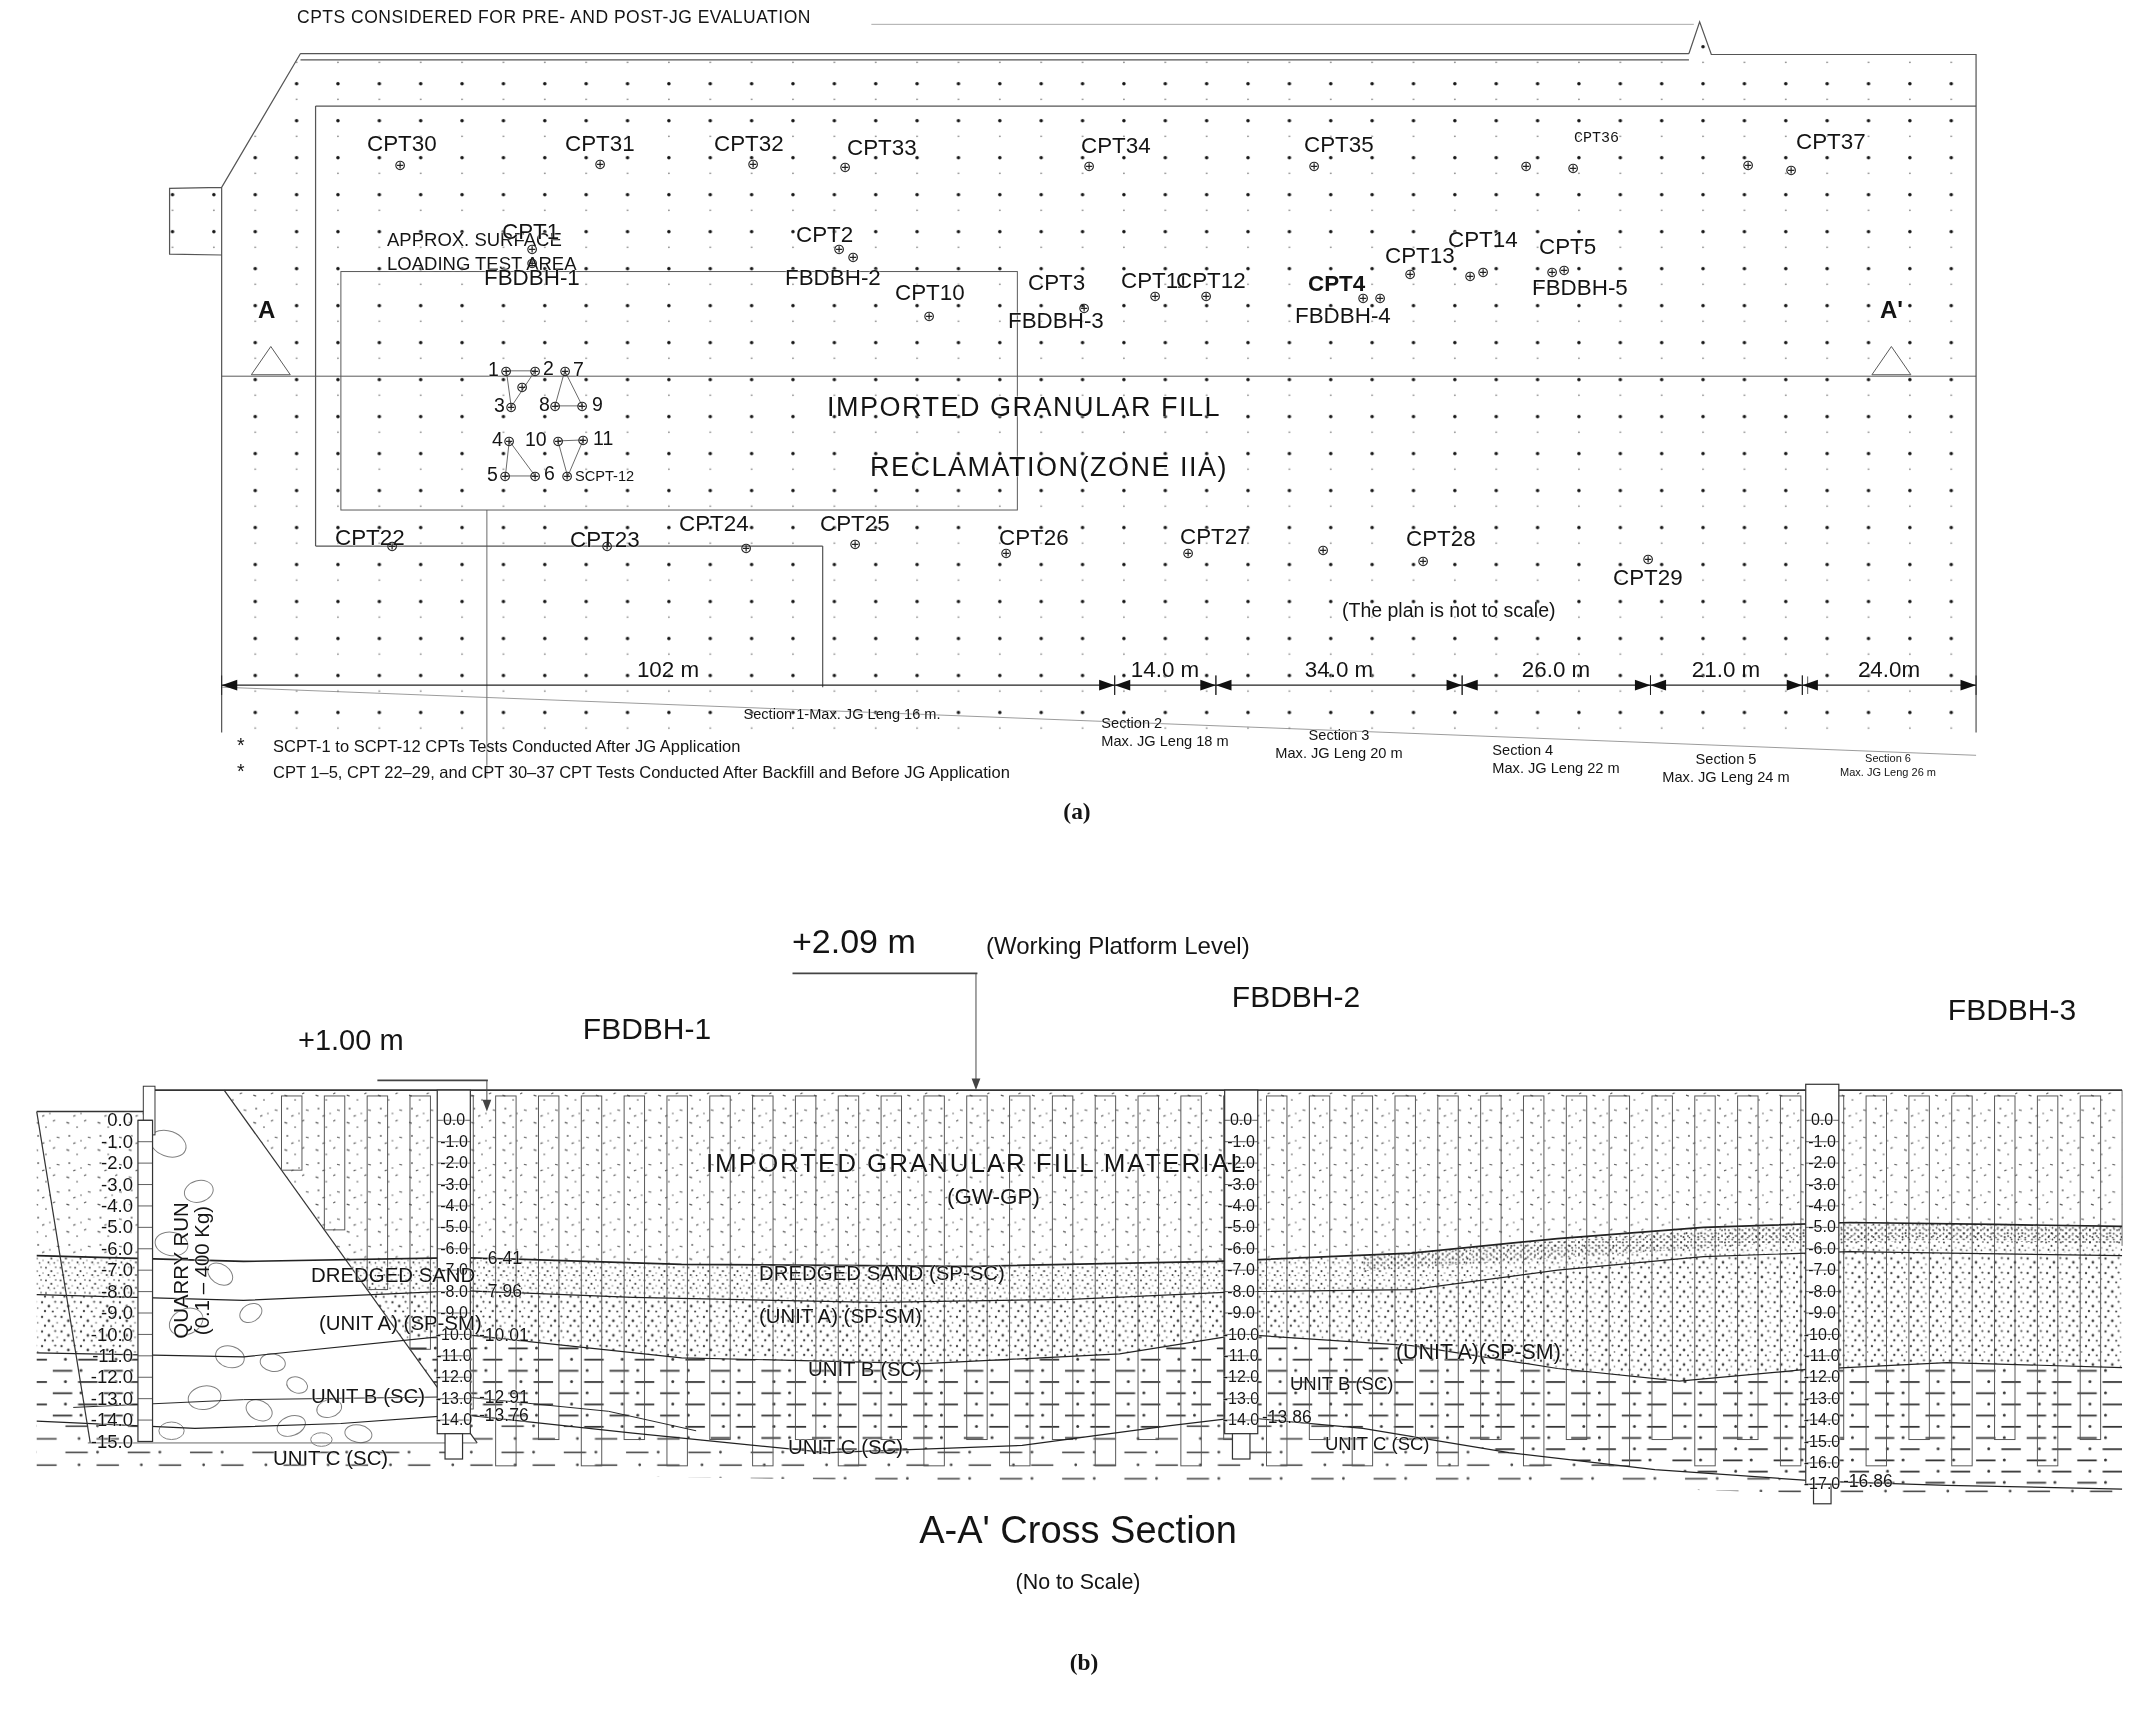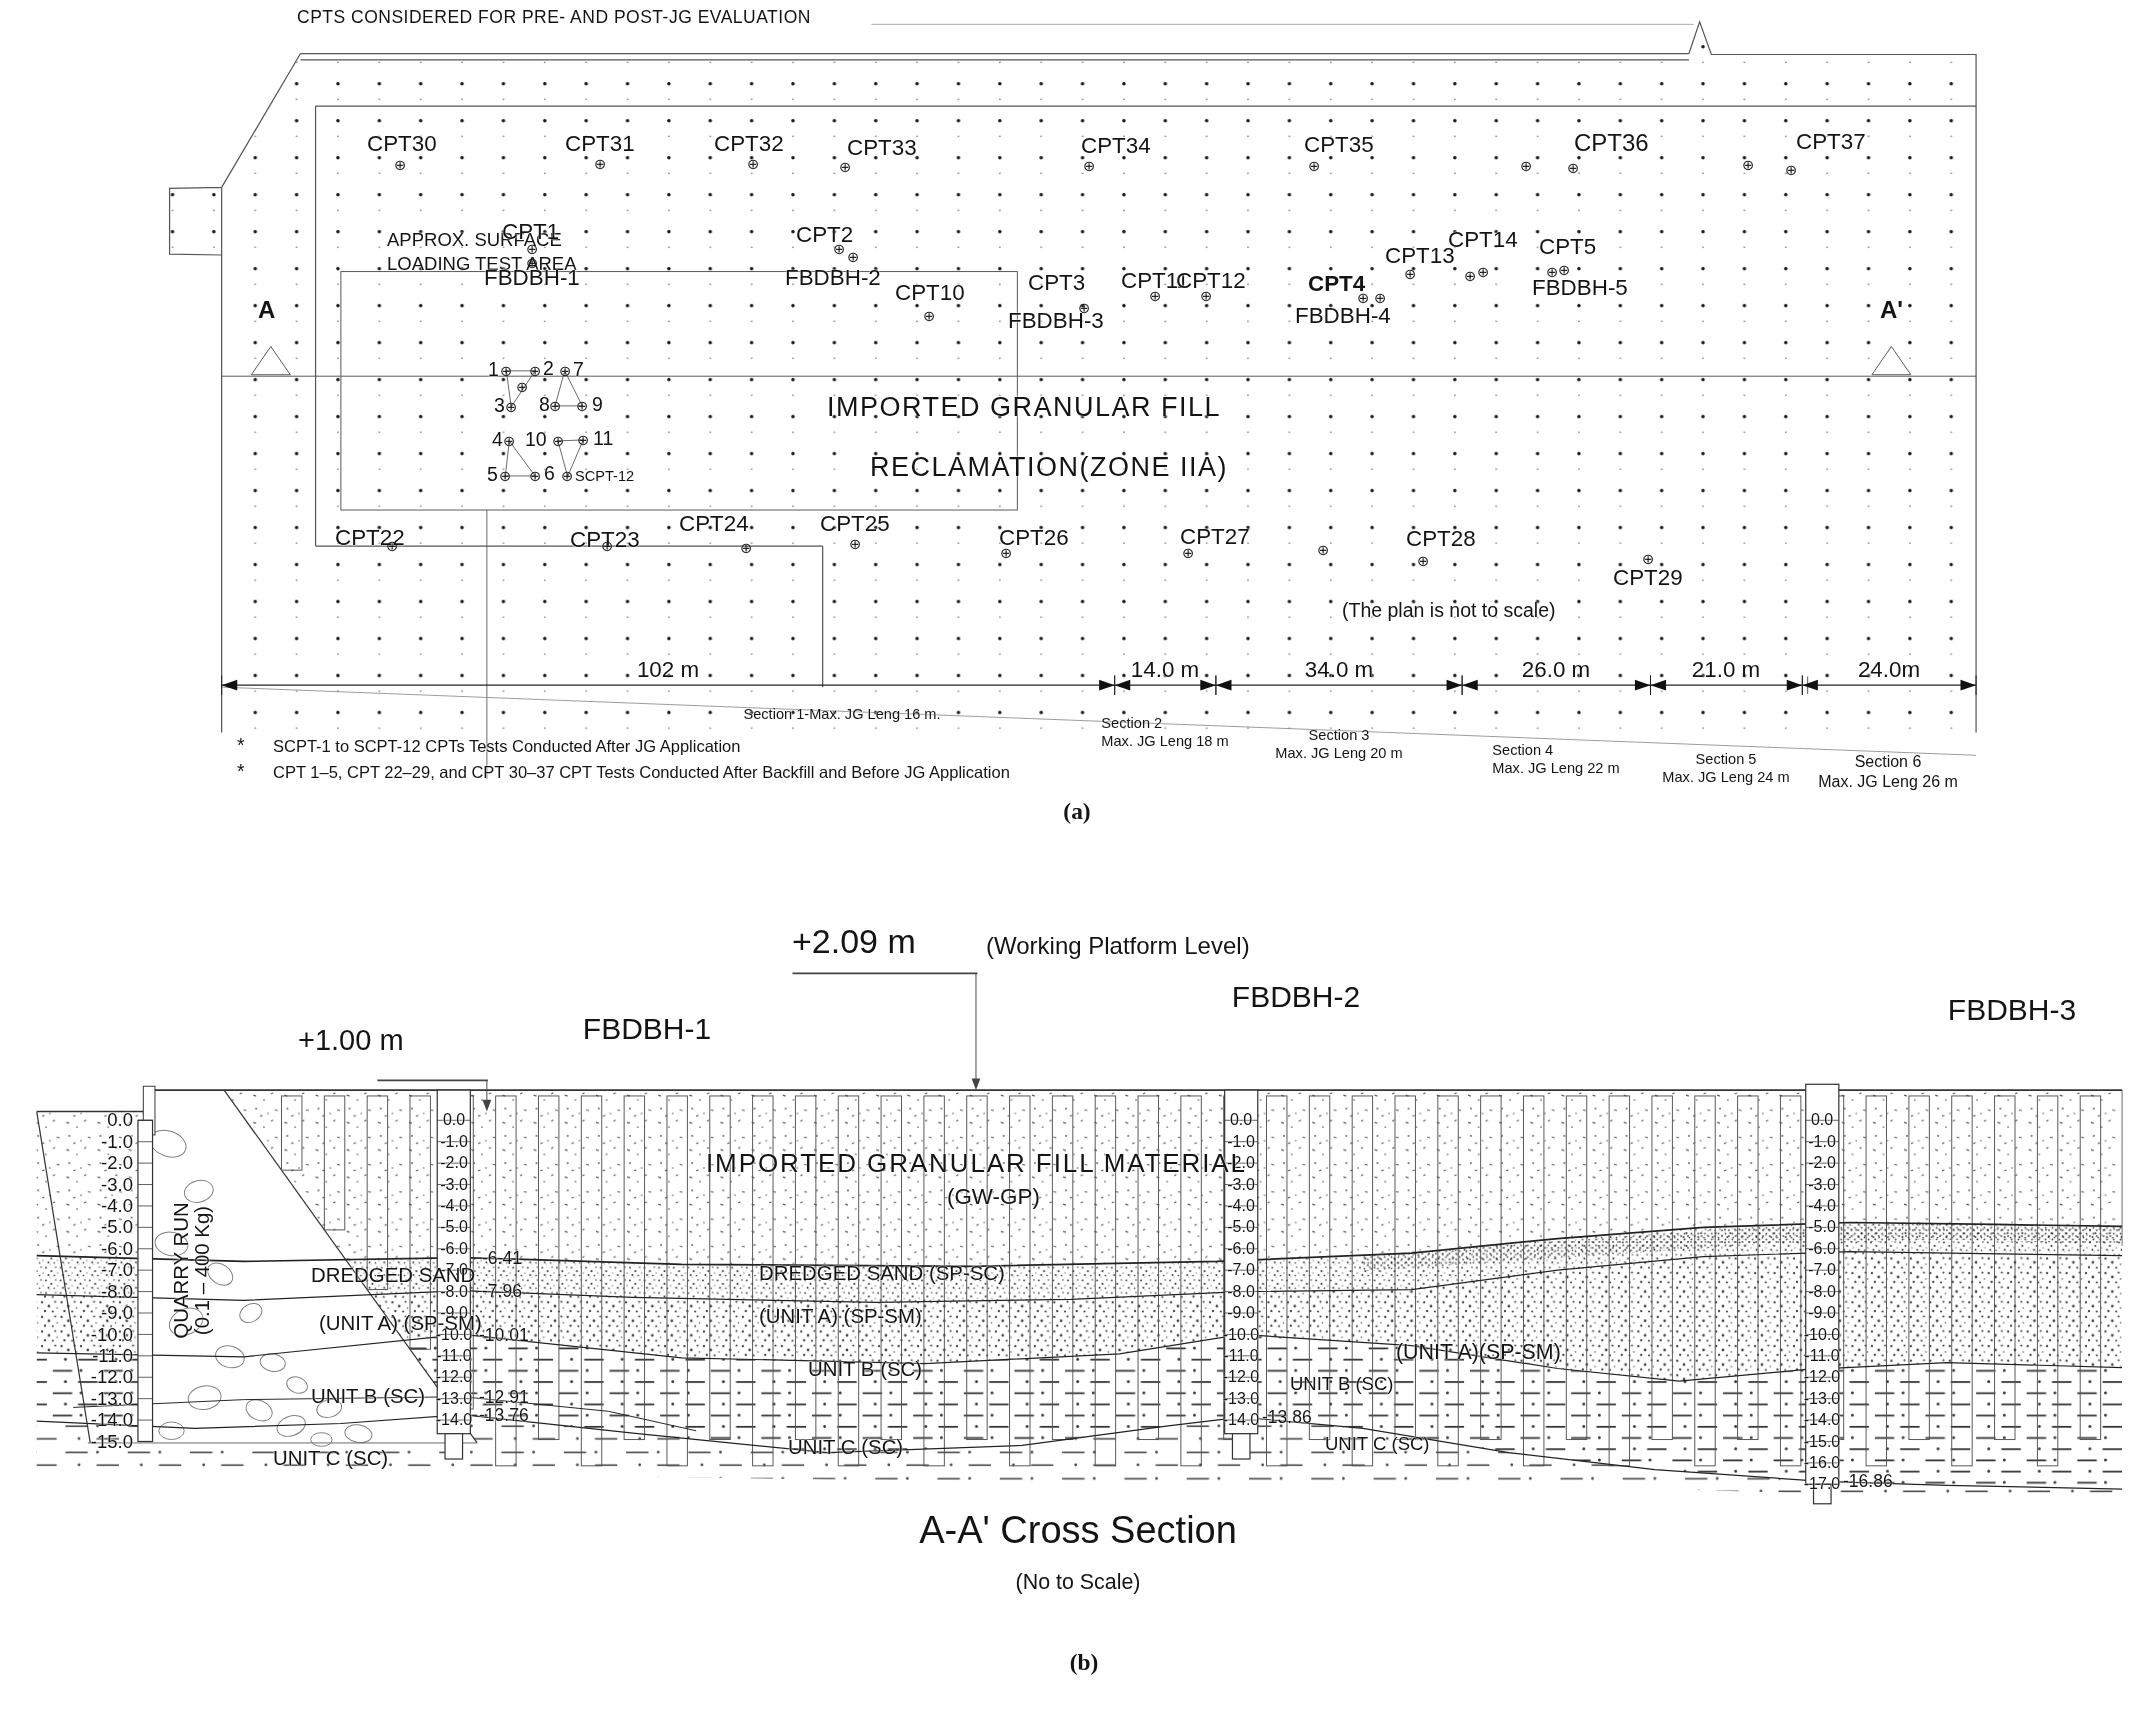--- a/index.html
+++ b/index.html
@@ -339,21 +339,21 @@
 <div class="lbl ctr" style="left:1078px;top:1511px;font-size:38px;">A-A' Cross Section</div>
 <div class="lbl ctr" style="left:1078px;top:1571px;font-size:21.4px;">(No to Scale)</div>
 <div class="lbl tag ctr" style="left:1084px;top:1650px;font-size:23.4px;">(b)</div>
 
 <div class="lbl" style="left: 367px; top: 132px; font-size: 22.4px;">CPT30</div>
     <div class="lbl" style="left: 565px; top: 132px; font-size: 22.4px;">CPT31</div>
     <div class="lbl" style="left: 714px; top: 132px; font-size: 22.4px;">CPT32</div>
     <div class="lbl" style="left: 847px; top: 136px; font-size: 22.4px;">CPT33</div>
     <div class="lbl" style="left: 1081px; top: 134px; font-size: 22.4px;">CPT34</div>
     <div class="lbl" style="left: 1304px; top: 133px; font-size: 22.4px;">CPT35</div>
-    <div class="lbl" style="left: 1574px; top: 131px; font-size: 24px;">CPT36</div>
+    <div class="lbl" style="left: 1574px; top: 131px; font-size: 15px; font-family: Liberation Mono, monospace;">CPT36</div>
     <div class="lbl" style="left: 1796px; top: 130px; font-size: 22.4px;">CPT37</div>
     <div class="lbl" style="left: 502px; top: 220px; font-size: 22.4px;">CPT1</div>
     <div class="lbl" style="left: 796px; top: 223px; font-size: 22.4px;">CPT2</div>
     <div class="lbl" style="left: 484px; top: 266px; font-size: 22.4px;">FBDBH-1</div>
     <div class="lbl" style="left: 785px; top: 266px; font-size: 22.4px;">FBDBH-2</div>
     <div class="lbl" style="left: 895px; top: 281px; font-size: 22.4px;">CPT10</div>
     <div class="lbl" style="left: 1028px; top: 271px; font-size: 22.4px;">CPT3</div>
     <div class="lbl" style="left: 1121px; top: 269px; font-size: 22.4px;">CPT11</div>
     <div class="lbl" style="left: 1176px; top: 269px; font-size: 22.4px;">CPT12</div>
     <div class="lbl" style="left: 1308px; top: 272px; font-size: 22.4px; font-weight: bold;">CPT4</div>
@@ -434,21 +434,21 @@
     <div class="lbl" style="left: 1165px; top: 658px; font-size: 22.4px; transform: translateX(-50%);">14.0 m</div>
     <div class="lbl" style="left: 1339px; top: 658px; font-size: 22.4px; transform: translateX(-50%);">34.0 m</div>
     <div class="lbl" style="left: 1556px; top: 658px; font-size: 22.4px; transform: translateX(-50%);">26.0 m</div>
     <div class="lbl" style="left: 1726px; top: 658px; font-size: 22.4px; transform: translateX(-50%);">21.0 m</div>
     <div class="lbl" style="left: 1889px; top: 658px; font-size: 22.4px; transform: translateX(-50%);">24.0m</div>
     <div class="lbl sec2" style="left: 842px; top: 705px; font-size: 14.6px; transform: translateX(-50%); text-align: center;">Section 1-Max. JG Leng 16 m.</div>
     <div class="lbl sec2" style="left: 1165px; top: 714px; font-size: 14.6px; transform: translateX(-50%); text-align: left;">Section 2<div>Max. JG Leng 18 m</div></div>
     <div class="lbl sec2" style="left: 1339px; top: 726px; font-size: 14.6px; transform: translateX(-50%); text-align: center;">Section 3<div>Max. JG Leng 20 m</div></div>
     <div class="lbl sec2" style="left: 1556px; top: 741px; font-size: 14.6px; transform: translateX(-50%); text-align: left;">Section 4<div>Max. JG Leng 22 m</div></div>
     <div class="lbl sec2" style="left: 1726px; top: 750px; font-size: 14.6px; transform: translateX(-50%); text-align: center;">Section 5<div>Max. JG Leng 24 m</div></div>
-    <div class="lbl sec2" style="left: 1888px; top: 752px; font-size: 16px; transform: translateX(-50%); text-align: center;">Section 6<div>Max. JG Leng 26 m</div></div>
+    <div class="lbl sec2" style="left: 1888px; top: 752px; font-size: 11px; transform: translateX(-50%); text-align: center;">Section 6<div>Max. JG Leng 26 m</div></div>
     <div class="lbl" style="left: 237px; top: 735px; font-size: 19.5px;">*</div>
     <div class="lbl" style="left: 273px; top: 738px; font-size: 16.5px;">SCPT-1 to SCPT-12 CPTs Tests Conducted After JG Application</div>
     <div class="lbl" style="left: 237px; top: 761px; font-size: 19.5px;">*</div>
     <div class="lbl" style="left: 273px; top: 764px; font-size: 16.5px;">CPT 1–5, CPT 22–29, and CPT 30–37 CPT Tests Conducted After Backfill and Before JG Application</div>
     <div class="lbl" style="font-size: 18.5px; top: 1120px; transform: translate(-100%, -50%); left: 133px;">0.0</div>
     <div class="lbl" style="font-size: 18.5px; top: 1142px; transform: translate(-100%, -50%); left: 133px;">-1.0</div>
     <div class="lbl" style="font-size: 18.5px; top: 1163px; transform: translate(-100%, -50%); left: 133px;">-2.0</div>
     <div class="lbl" style="font-size: 18.5px; top: 1185px; transform: translate(-100%, -50%); left: 133px;">-3.0</div>
     <div class="lbl" style="font-size: 18.5px; top: 1206px; transform: translate(-100%, -50%); left: 133px;">-4.0</div>
     <div class="lbl" style="font-size: 18.5px; top: 1227px; transform: translate(-100%, -50%); left: 133px;">-5.0</div>

